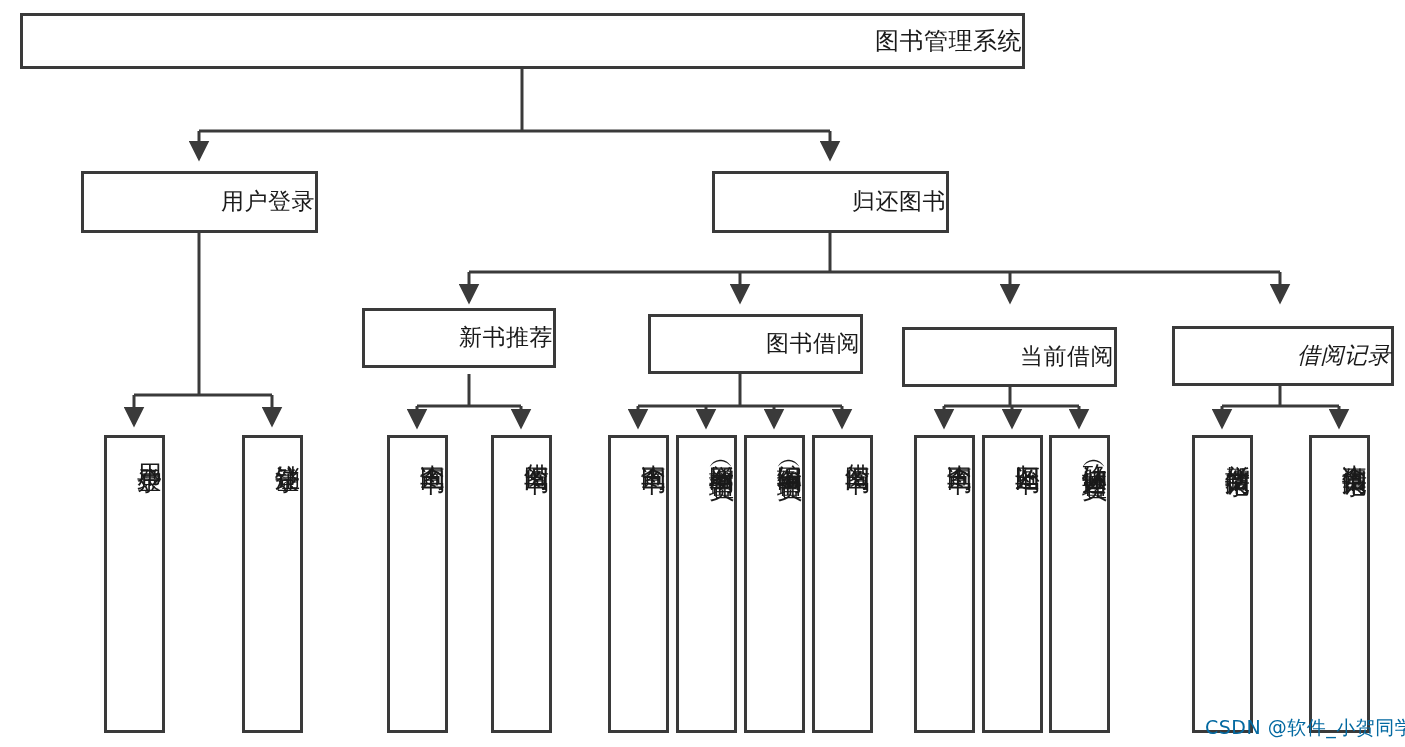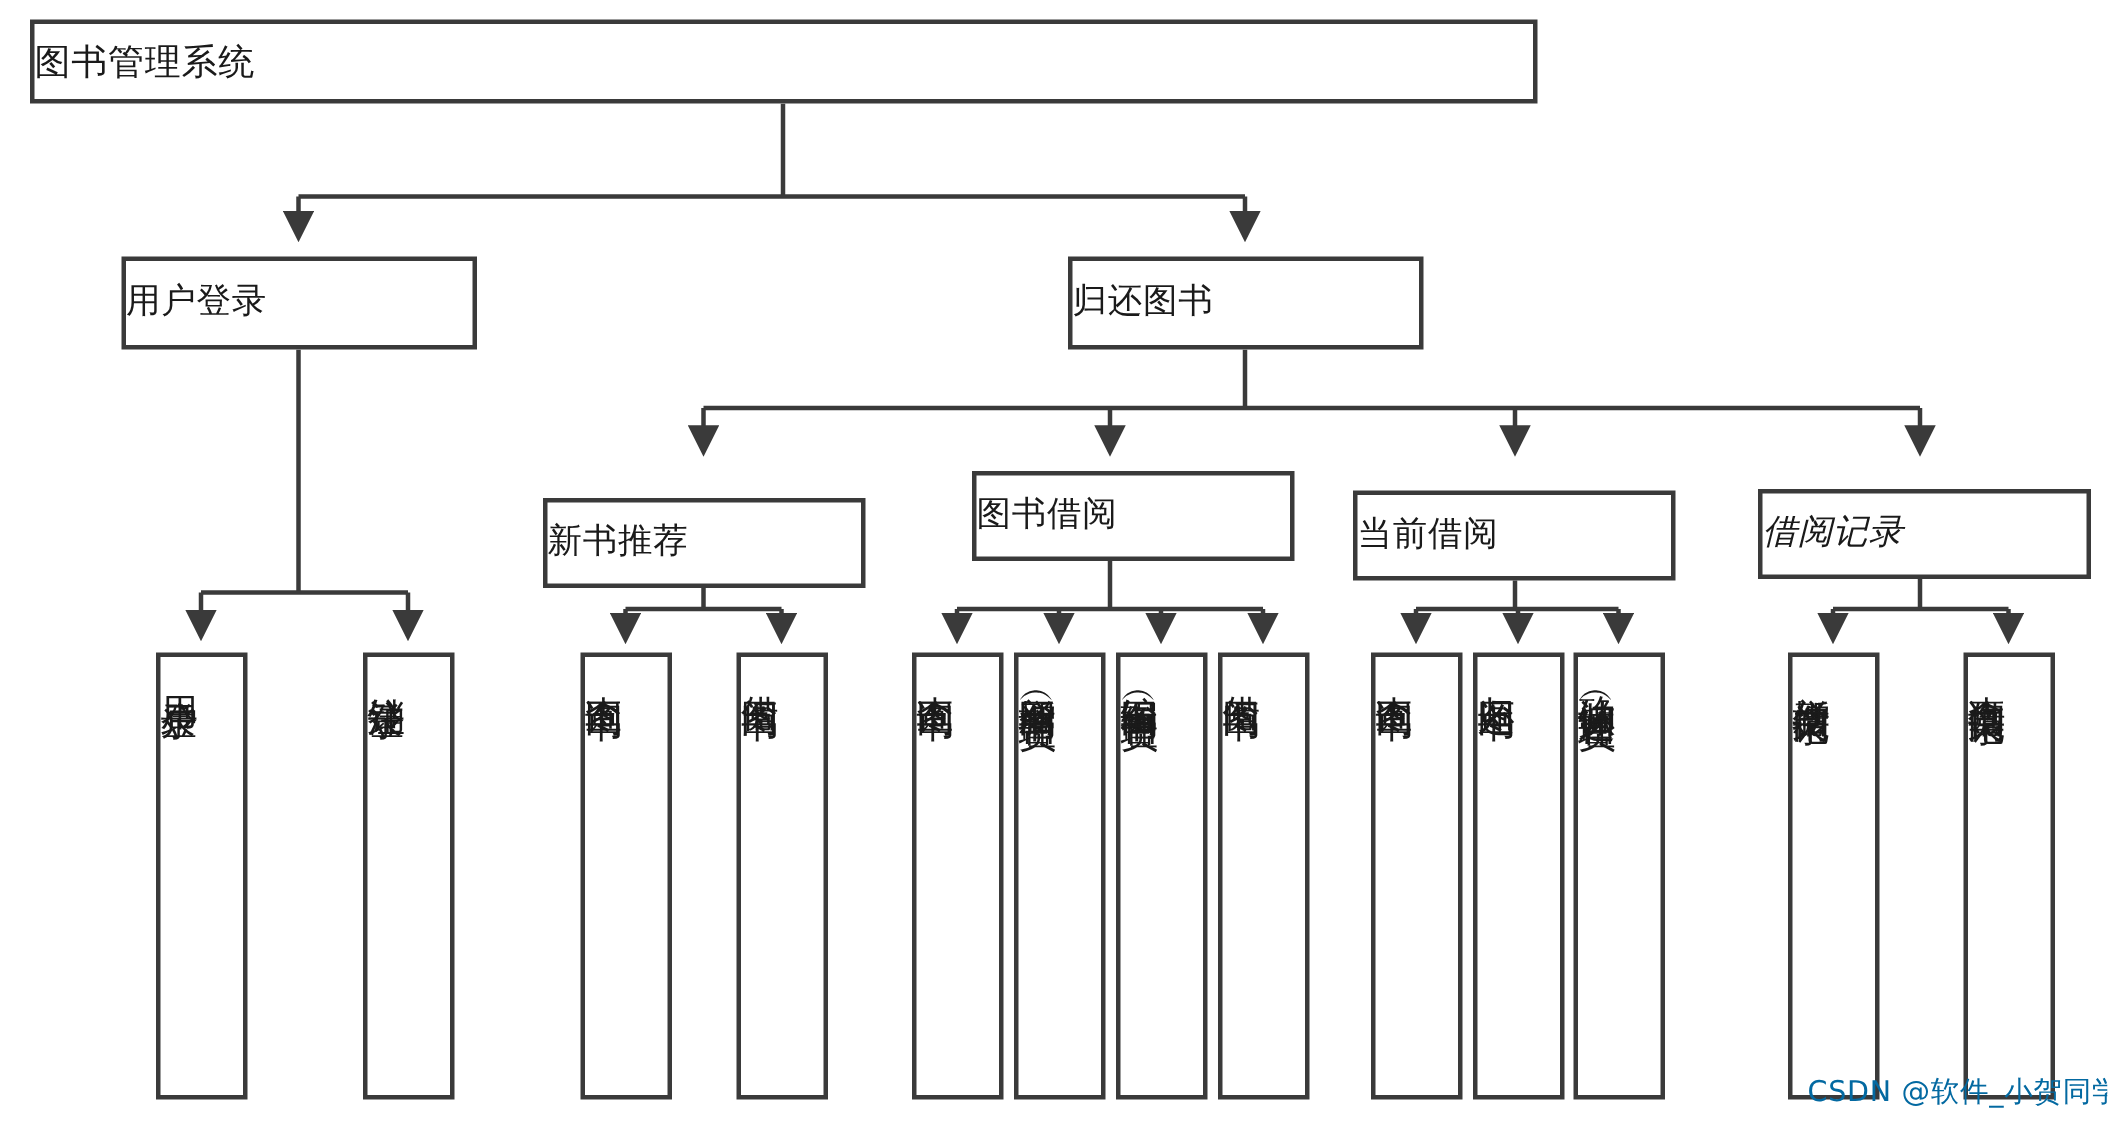--- a/index.html
+++ b/index.html
@@ -25,21 +25,21 @@
     height: 747px;
     pointer-events: none;
   }
   .node {
     position: absolute;
     box-sizing: border-box;
     background: #ffffff;
     border: 3px solid #3a3a3a;
     display: flex;
     align-items: center;
-    justify-content: flex-start;
+    justify-content: flex-end;
     color: #1a1a1a;
   }
   .node .lbl {
     display: block;
     text-align: center;
     line-height: 1.12;
     white-space: nowrap;
   }
   
   .node.horiz .lbl {
@@ -132,21 +132,21 @@
   </div>
 
   <div class="node horiz" style="left:81px; top:171px; width:237px; height:62px;">
     <span class="lbl">用户登录</span>
   </div>
 
   <div class="node horiz" style="left:712px; top:171px; width:237px; height:62px;">
     <span class="lbl">归还图书</span>
   </div>
 
-  <div class="node horiz" style="left:362px; top:332px; width:215px; height:60px;">
+  <div class="node horiz" style="left:362px; top:308px; width:194px; height:60px;">
     <span class="lbl">新书推荐</span>
   </div>
 
   <div class="node horiz" style="left:648px; top:314px; width:215px; height:60px;">
     <span class="lbl">图书借阅</span>
   </div>
 
   <div class="node horiz" style="left:902px; top:327px; width:215px; height:60px;">
     <span class="lbl">当前借阅</span>
   </div>

